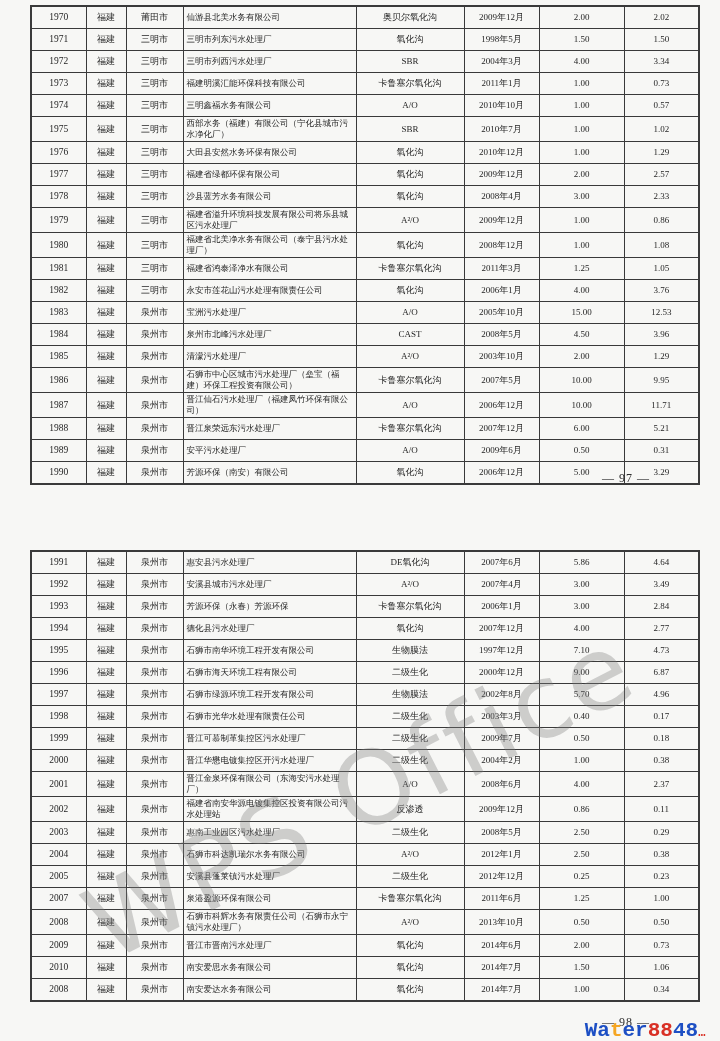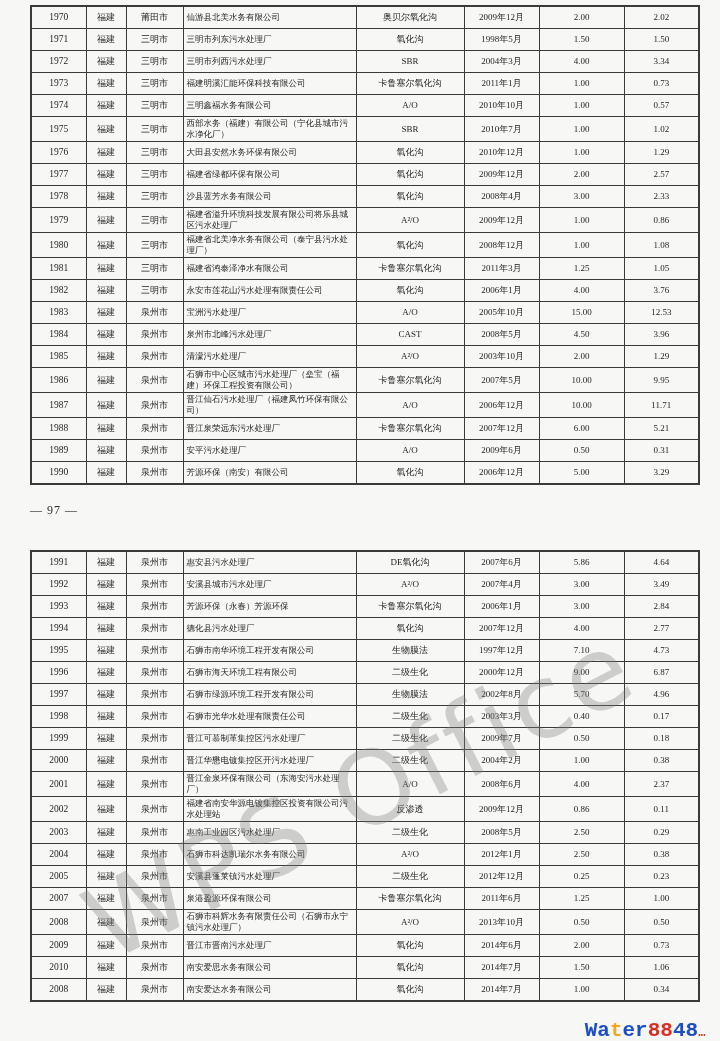--- a/index.html
+++ b/index.html
@@ -24,22 +24,22 @@
     color:#1f1f1f;
     text-align:center;vertical-align:middle;
     padding:1px 2px;height:19px;
     overflow:hidden;
     word-break:break-all;
   }
   .tbl td.col-num{font-size:9.5px;}
   .tbl td.col-company{text-align:left;padding:1px 3px;font-size:8.5px;}
   .pageno{
     position:absolute;left:30px;width:620px;
-    text-align:left;
-    font-size:12px;color:#2e2e2e;letter-spacing:1px;margin-top:32px;
+    text-align:right;
+    font-size:12px;color:#2e2e2e;letter-spacing:1px;
   }
   .p97{top:471px;}
   .p98{top:1015px;}
   .watermark{
     position:absolute;left:360px;top:795px;
     transform:translate(-50%,-50%) rotate(-27deg);
     font-family:"DejaVu Sans","Liberation Sans",sans-serif;
     font-size:102px;font-weight:400;letter-spacing:4px;
     color:rgba(122,122,122,0.34);
     white-space:nowrap;pointer-events:none;z-index:4;

